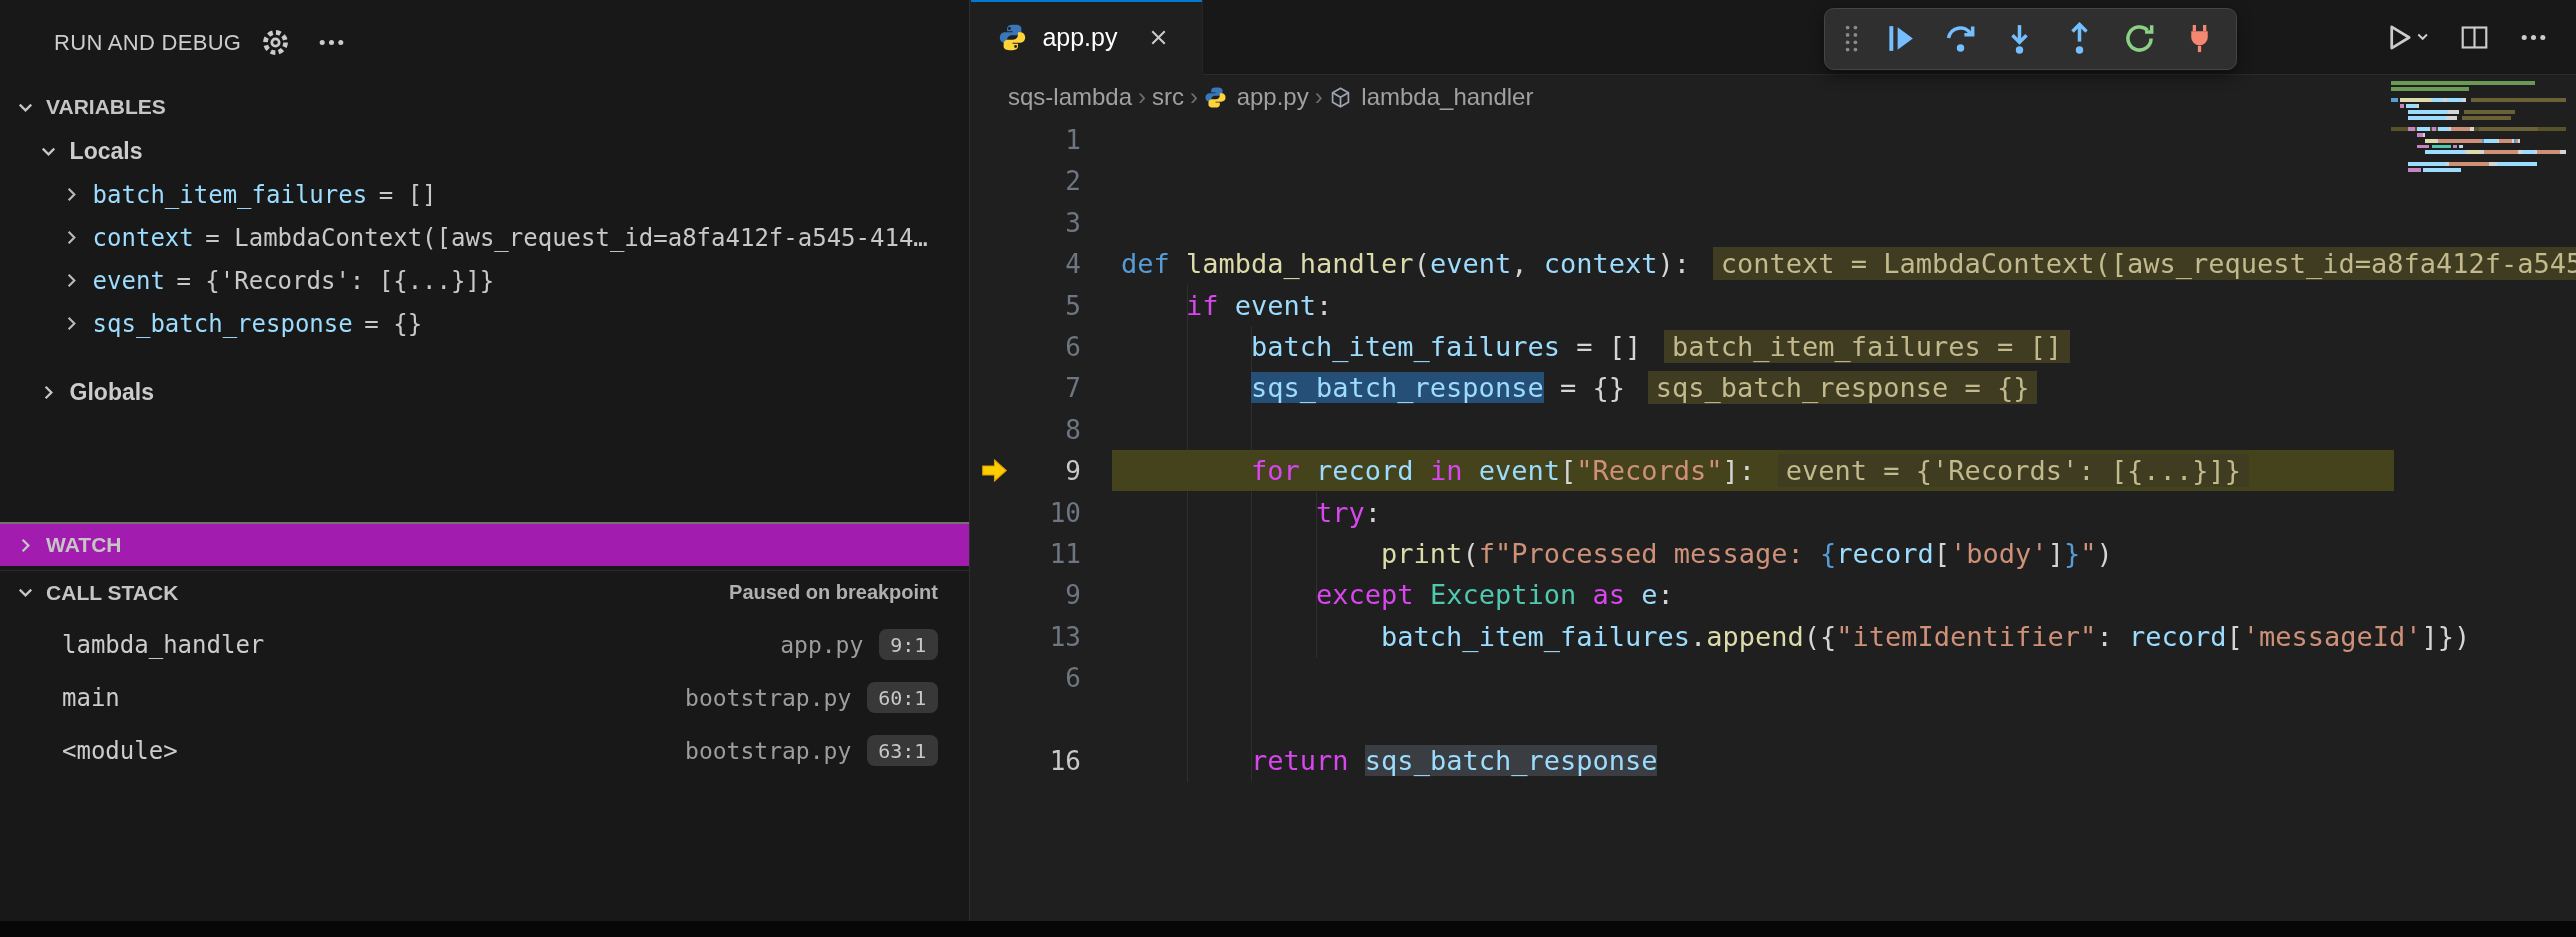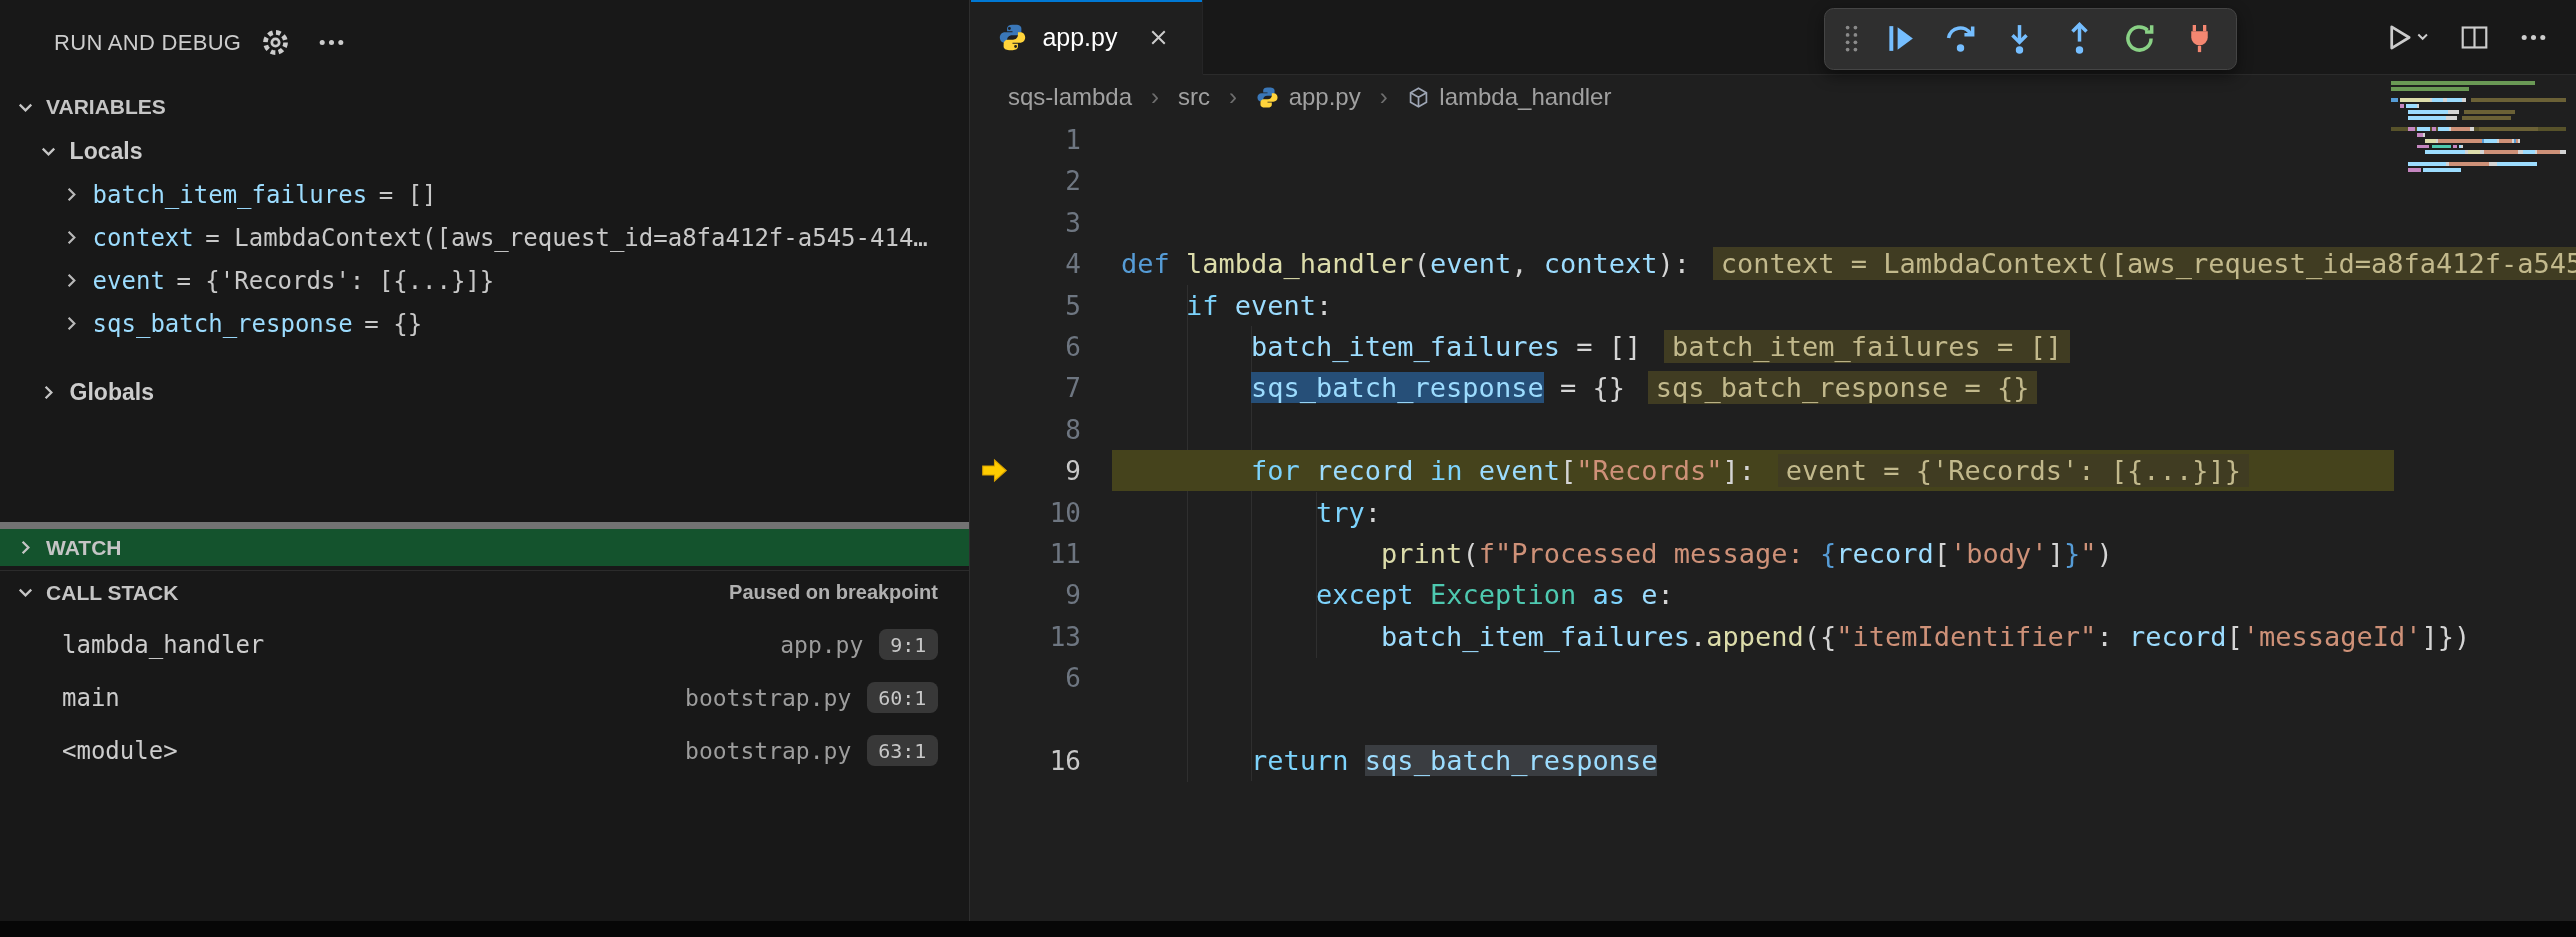--- a/index.html
+++ b/index.html
@@ -22,39 +22,39 @@
   
   .sec-header{display:flex;align-items:center;gap:9.6px;padding-left:13.5px;height:44px;font-weight:bold;font-size:21px;color:#c5c5c5;cursor:pointer}
   .scope-row{display:flex;align-items:center;gap:9.6px;padding-left:37px;height:44px;font-weight:bold;font-size:23px;color:#cccccc;cursor:pointer}
   .twisty{color:#c0c0c0;flex:none;display:flex}
   .var-row{display:flex;align-items:center;height:43px;padding-left:60px;font-family:"DejaVu Sans Mono",monospace;font-size:24px;cursor:pointer;white-space:nowrap;overflow:hidden}
   .var-row .twisty{margin-right:9.6px}
   .var-name{color:#9cdcfe}
   .var-value{color:#c8c8c8;margin-left:11.6px;overflow:hidden;white-space:pre}
   #scope-globals{margin-top:25px}
 
-  #watch-header{position:absolute;top:522px;left:0;right:0;border-top:7px solid #737373;background:#14532d}
+  #watch-header{position:absolute;top:522px;left:0;right:0;border-top:2px solid #737373;background:#a21caf}
   #callstack-header{position:absolute;top:570px;left:0;right:0;border-top:1px solid #2b2b2b;background:#181818;padding-right:31px}
   .cs-status{margin-left:auto;font-size:20px;font-weight:bold;color:#b0b0b0}
   #frames{position:absolute;top:618px;left:0;right:0}
   .frame{display:flex;align-items:center;height:53px;padding:0 31px 0 62px;font-family:"DejaVu Sans Mono",monospace;font-size:24px;color:#cccccc;cursor:pointer}
   .frame .file{margin-left:auto;color:#9d9d9d;font-size:23px}
   .frame .badge{margin-left:15.4px;background:#383838;border-radius:7.7px;padding:3.9px 11.6px;font-size:20px;color:#c7c7c7;flex:none}
 
   
   #tabbar{position:relative;height:75px;background:#181818;display:flex}
   .tab{position:relative;display:flex;align-items:center;gap:15.4px;padding:0 27px;font-size:25px;color:#9d9d9d;background:#181818;border-right:1px solid #252526;border-bottom:1px solid #2b2b2b;cursor:pointer;white-space:nowrap}
   .tab.active{background:#1f1f1f;color:#ffffff;border-bottom-color:transparent}
   .tab.active::before{content:'';position:absolute;top:0;left:0;right:0;height:1.9px;background:#0078d4}
   .tab .close{margin-left:9.6px;display:flex;border-radius:5.8px;padding:3.9px;cursor:pointer}
   .tab-fill{flex:1;border-bottom:1px solid #2b2b2b;display:flex;align-items:center;justify-content:flex-end;gap:29px;padding-right:27px}
   .ta-btn{display:flex;align-items:center;cursor:pointer;color:#cccccc}
 
   
-  #breadcrumbs{height:44px;display:flex;align-items:center;gap:19px;padding-left:37px;font-size:24px;color:#a0a0a0}
+  #breadcrumbs{height:44px;display:flex;align-items:center;gap:6px;padding-left:37px;font-size:24px;color:#a0a0a0}
   .crumb{display:flex;align-items:center;gap:9.6px;cursor:pointer;white-space:nowrap}
   .crumb-sep{color:#6e6e6e}
 
   
   #code-lines{position:absolute;top:119px;left:0;right:0;bottom:0;overflow:hidden}
   .guide{position:absolute;width:1px;background:#2f2f2f}
   .code-line{position:absolute;left:0;right:0;height:41px;display:flex;align-items:center}
   .code-line .glyph{width:54px;height:41px;display:flex;align-items:center;padding-left:7.7px;flex:none}
   .code-line .lnum{width:56px;flex:none;text-align:right;font-family:"DejaVu Sans Mono",monospace;font-size:26px;color:#6e7681;position:relative;z-index:2}
   .code-line .lnum.act{color:#c8c8c8}
@@ -69,21 +69,21 @@
   #minimap{position:absolute;top:81px;right:9.6px;width:175px;overflow:hidden;cursor:pointer}
   .mini-row{height:3.9px;margin-bottom:1.9px;white-space:nowrap;font-size:0;overflow:hidden}
   .mini-row span{display:inline-block;height:3.9px}
   .mini-row.current{background:#57522a}
 
   
   #debug-toolbar{position:absolute;left:853px;top:7.7px;height:62px;background:#2f2f2f;border:1px solid #454545;border-radius:9.6px;box-shadow:0 5.8px 15.4px rgba(0,0,0,.45);display:flex;align-items:center;padding:0 9.6px;gap:5.8px;z-index:10}
   .dbg-btn{width:54px;height:50px;display:flex;align-items:center;justify-content:center;border-radius:7.7px;cursor:pointer}
   .grip{cursor:grab;width:33px}
 </style>
-<style>.tk.cm{color:#6a9955}.tk.kw{color:#569cd6}.tk.ctl{color:#7dd3fc}.tk.fn{color:#dcdcaa}.tk.vr{color:#9cdcfe}.tk.st{color:#ce9178}.tk.ty{color:#4ec9b0}.tk.pl{color:#d4d4d4}</style></head>
+<style>.tk.cm{color:#6a9955}.tk.kw{color:#569cd6}.tk.ctl{color:#d946ef}.tk.fn{color:#dcdcaa}.tk.vr{color:#9cdcfe}.tk.st{color:#ce9178}.tk.ty{color:#4ec9b0}.tk.pl{color:#d4d4d4}</style></head>
 <body>
 
 <aside id="sidebar">
   <div class="sb-toolbar">
     <span class="sb-title">RUN AND DEBUG</span>
     <span class="icon-btn">
       <svg width="31" height="31" viewBox="0 0 16 16">
         <circle cx="8" cy="8" r="5.2" fill="none" stroke="#cccccc" stroke-width="2.4" stroke-dasharray="2.4 1.7"></circle>
         <circle cx="8" cy="8" r="1.9" fill="none" stroke="#cccccc" stroke-width="1.4"></circle>
       </svg>

